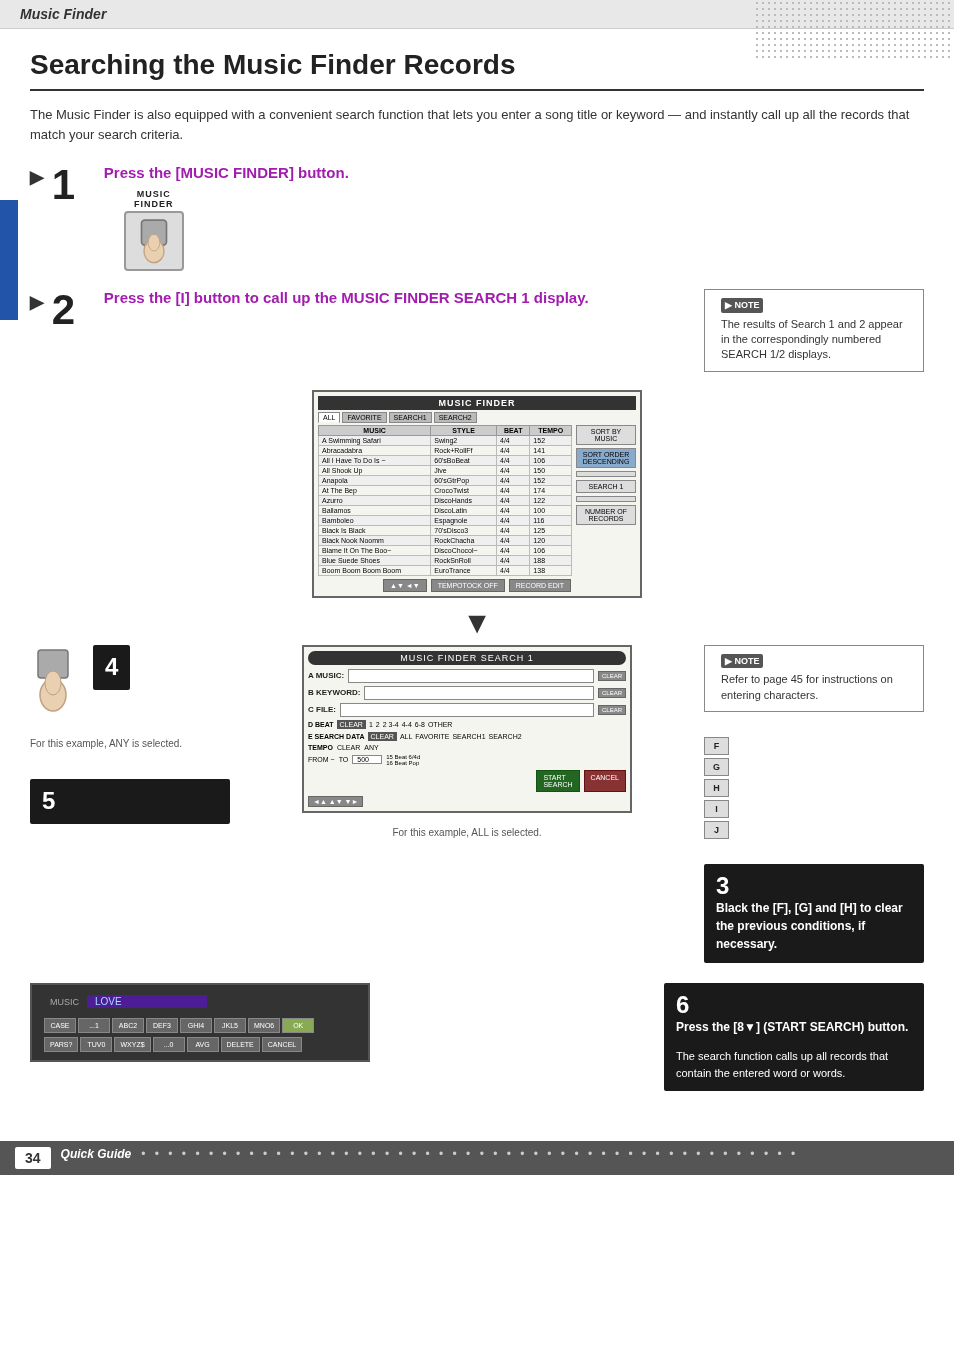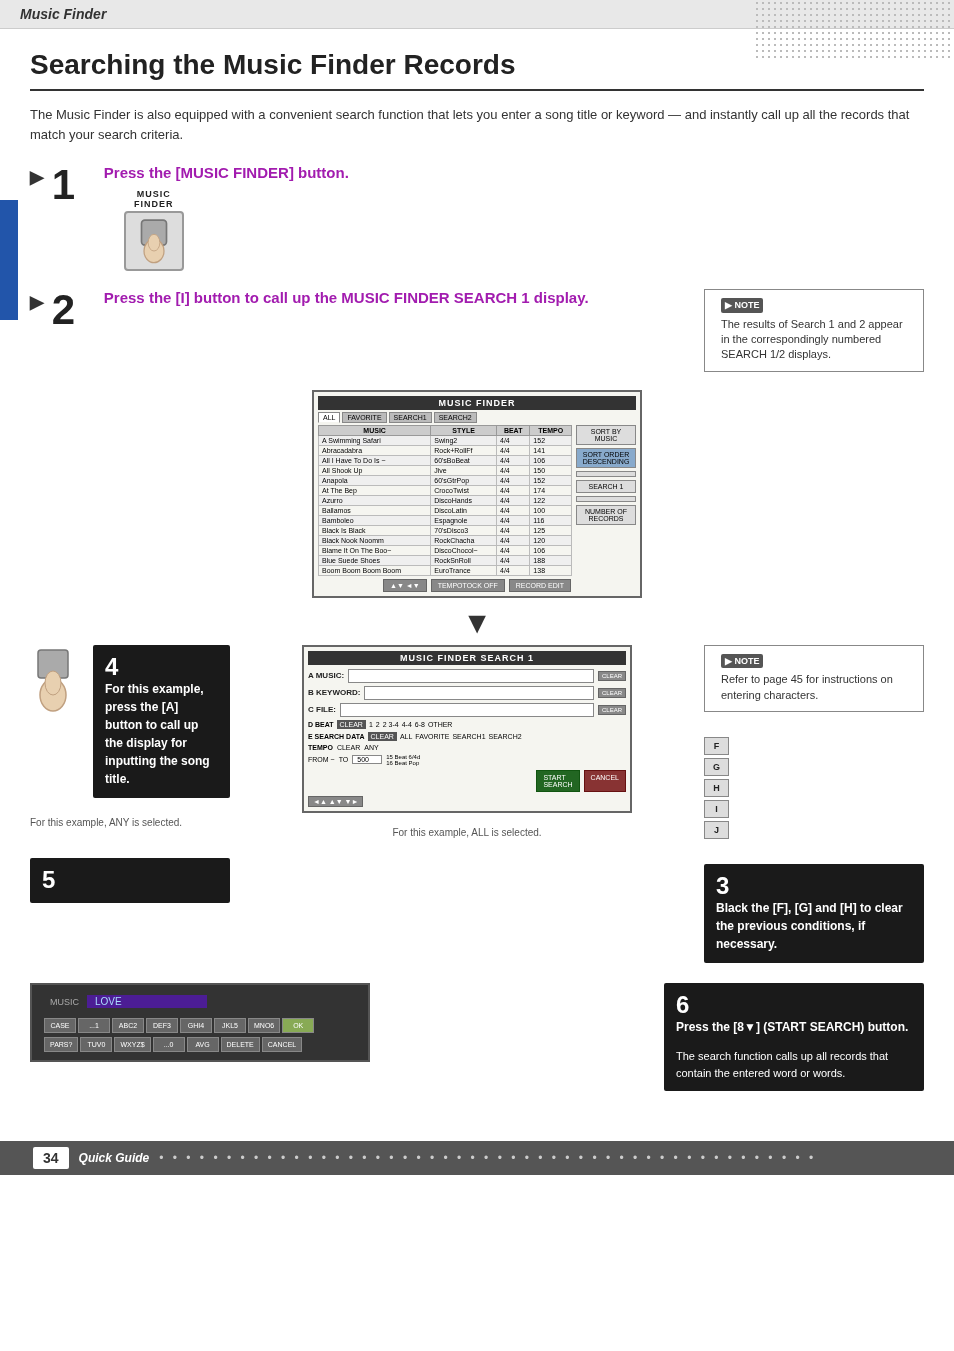--- a/index.html
+++ b/index.html
@@ -226,25 +226,26 @@
       background: #f5f5f0;
       padding: 4px;
       font-size: 8px;
       width: 330px;
       position: relative;
     }
     .search-display-title-bar {
       background: #333;
       color: #fff;
       font-size: 9px;
-      font-weight: bold;
+      font-weight: normal;
       text-align: center;
       padding: 2px 4px;
       margin-bottom: 4px;
       letter-spacing: 1px;
+      border-radius: 7px;
     }
     .search-field {
       display: flex;
       align-items: center;
       margin-bottom: 3px;
       gap: 4px;
     }
     .search-field-label {
       font-size: 8px;
       font-weight: bold;
@@ -323,22 +324,21 @@
 
     
     .footer {
       position: absolute;
       bottom: 0;
       left: 0;
       right: 0;
       background: #555;
       color: #fff;
       display: flex;
-      align-items: center;
-      padding: 6px 33px;
+      padding: 6px 15px;
       gap: 10px;
     }
     .page-num {
       background: #fff;
       color: #333;
       font-weight: bold;
       font-size: 14px;
       padding: 3px 10px;
       border-radius: 2px;
     }
@@ -635,21 +635,20 @@
 
         <div style="position:relative;">
           <svg width="55" height="70" viewBox="0 0 55 70">
             <rect x="8" y="5" width="30" height="28" rx="3" fill="#aaa" stroke="#777" stroke-width="1.5"></rect>
             <ellipse cx="23" cy="50" rx="13" ry="16" fill="#e8d0b0" stroke="#c0a080" stroke-width="1.5"></ellipse>
             <ellipse cx="23" cy="38" rx="8" ry="12" fill="#e8d0b0" stroke="#c0a080" stroke-width="1"></ellipse>
           </svg>
         </div>
         <div class="black-box-step">
           <span class="black-box-num">4</span>
-          <div>For this example, press the [A] button to call up the display for inputting the song title.</div>
         </div>
       </div>
       <div class="small-note-text">For this example, ANY is selected.</div>
 
       <div class="black-box-step" style="margin-top:15px;">
         <span class="black-box-num">5</span>
       </div>
     </div>
 
     <div class="center-display-col">

